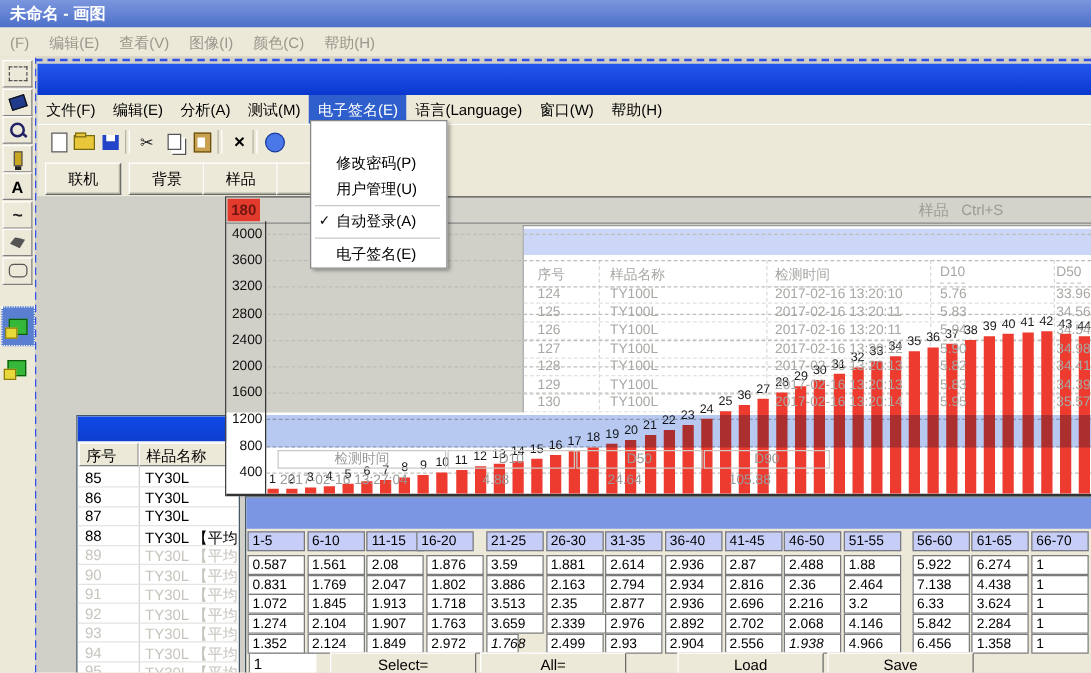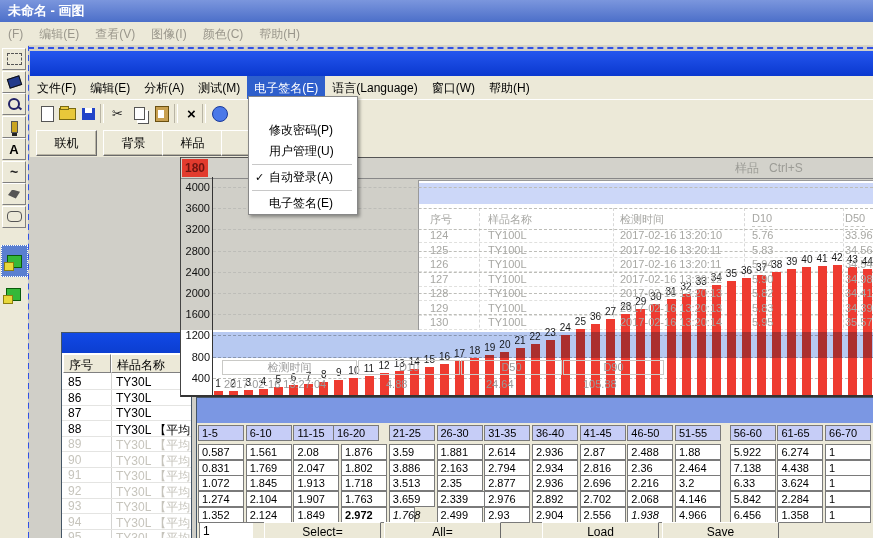--- a/index.html
+++ b/index.html
@@ -428,21 +428,21 @@
     <div class="ecell" style="left: 334.9px; top: 93.1px; width: 46px;">2.892</div>
     <div class="ecell" style="left: 382.6px; top: 93.1px; width: 46px;">2.702</div>
     <div class="ecell" style="left: 430.3px; top: 93.1px; width: 46px;">2.068</div>
     <div class="ecell" style="left: 478px; top: 93.1px; width: 46px;">4.146</div>
     <div class="ecell" style="left: 532.7px; top: 93.1px; width: 46px;">5.842</div>
     <div class="ecell" style="left: 580.4px; top: 93.1px; width: 46px;">2.284</div>
     <div class="ecell" style="left: 628.1px; top: 93.1px; width: 46px;">1</div>
     <div class="ecell" style="left: 1px; top: 108.8px; width: 46px;">1.352</div>
     <div class="ecell" style="left: 48.7px; top: 108.8px; width: 46px;">2.124</div>
     <div class="ecell" style="left: 96.4px; top: 108.8px; width: 46px;">1.849</div>
-    <div class="ecell" style="left: 144.1px; top: 108.8px; width: 46px; font-weight: bold;">2.972</div>
+    <div class="ecell" style="left: 144.1px; top: 108.8px; width: 46px;">2.972</div>
     <div class="ecell" style="left: 191.8px; top: 108.8px; width: 26px; font-style: italic;">1.768</div>
     <div class="ecell" style="left: 239.5px; top: 108.8px; width: 46px;">2.499</div>
     <div class="ecell" style="left: 287.2px; top: 108.8px; width: 46px;">2.93</div>
     <div class="ecell" style="left: 334.9px; top: 108.8px; width: 46px;">2.904</div>
     <div class="ecell" style="left: 382.6px; top: 108.8px; width: 46px;">2.556</div>
     <div class="ecell" style="left: 430.3px; top: 108.8px; width: 46px; font-style: italic;">1.938</div>
     <div class="ecell" style="left: 478px; top: 108.8px; width: 46px;">4.966</div>
     <div class="ecell" style="left: 532.7px; top: 108.8px; width: 46px;">6.456</div>
     <div class="ecell" style="left: 580.4px; top: 108.8px; width: 46px;">1.358</div>
     <div class="ecell" style="left: 628.1px; top: 108.8px; width: 46px;">1</div>

